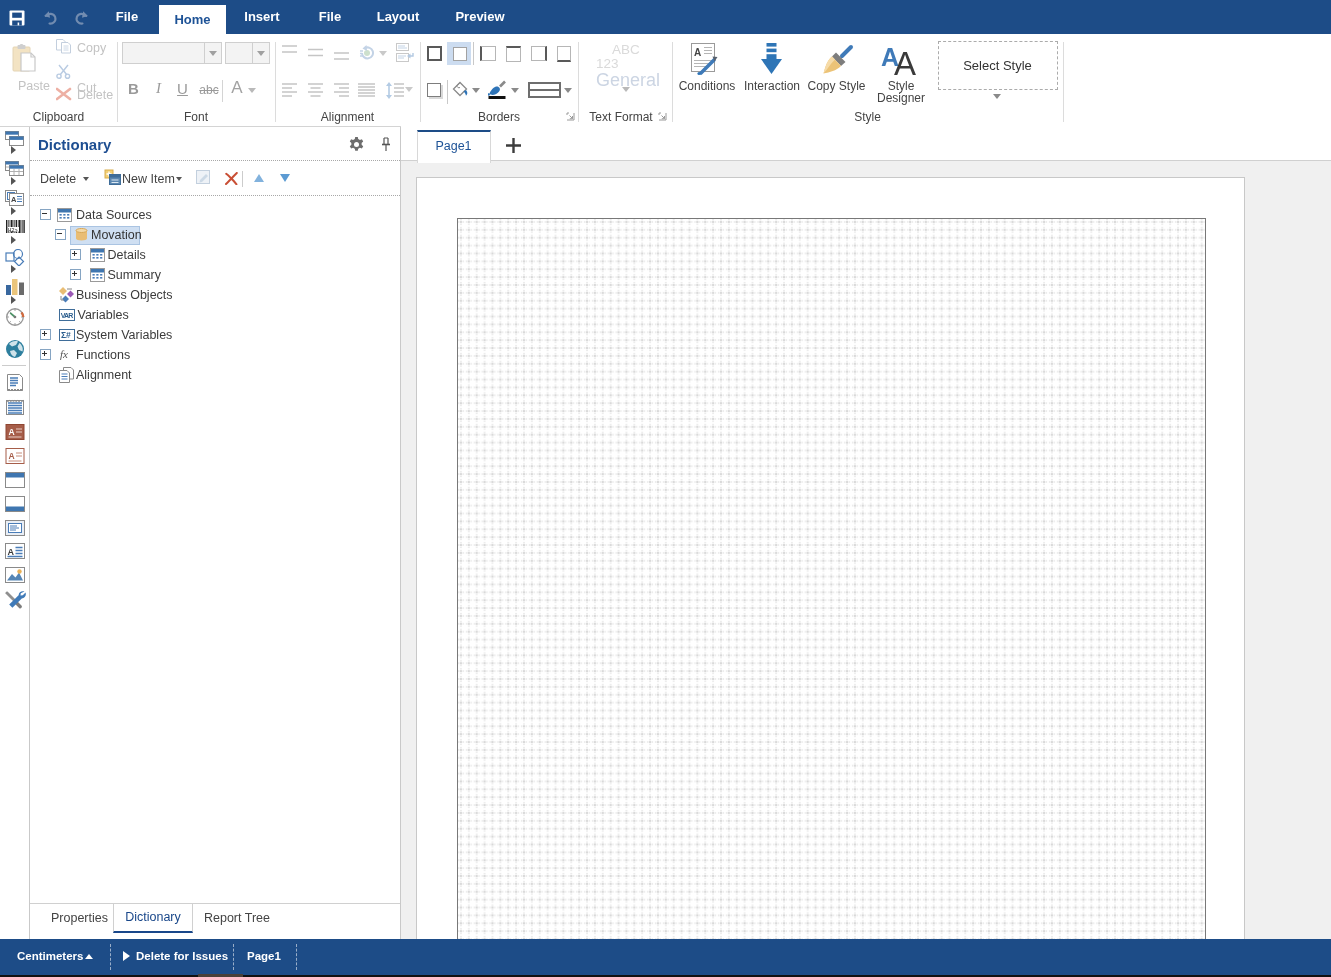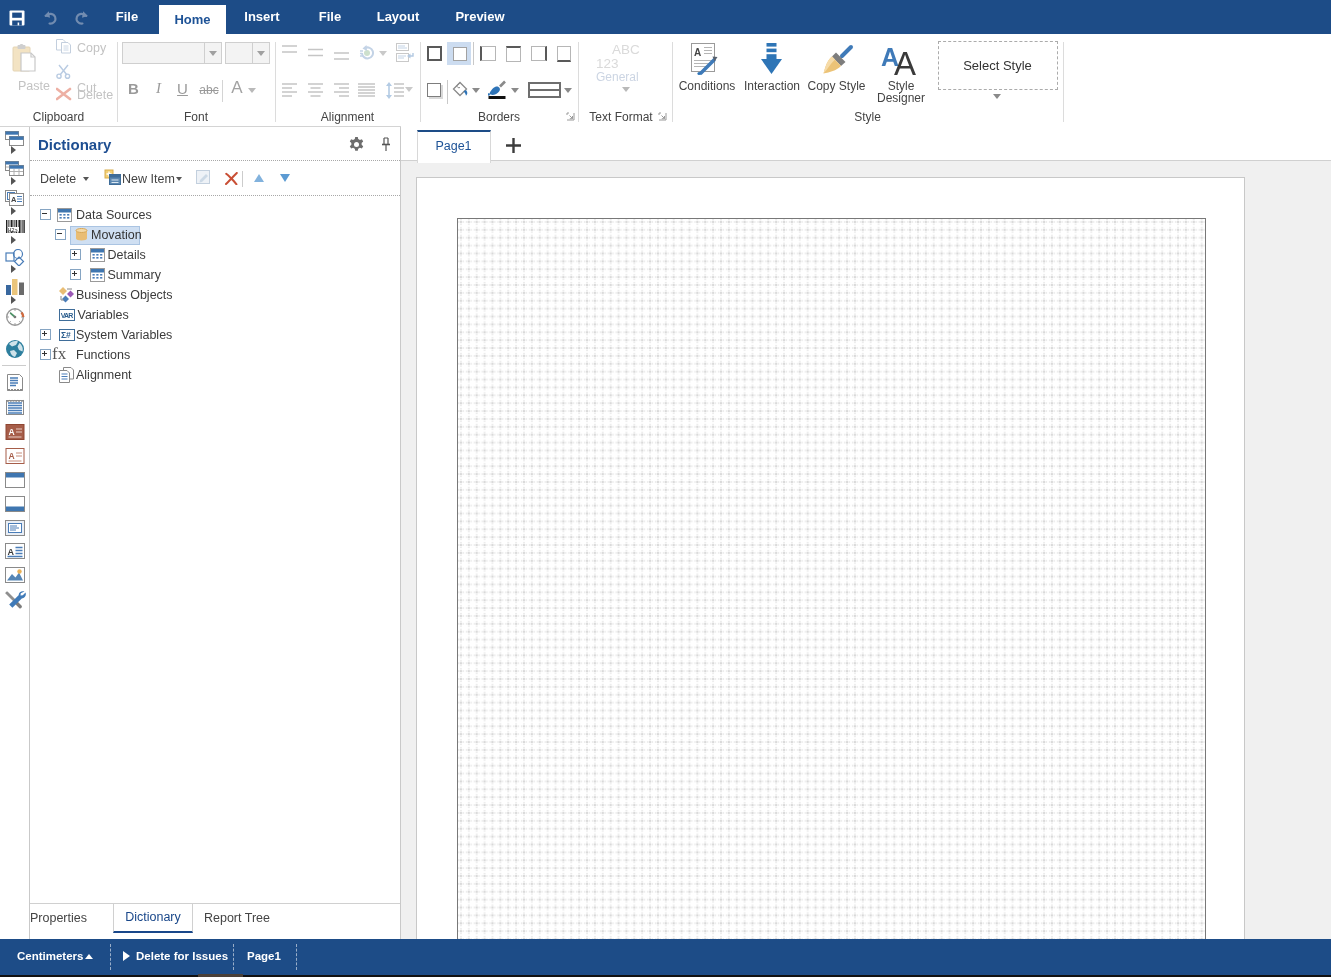--- a/index.html
+++ b/index.html
@@ -212,21 +212,21 @@
     <div class="abs" style="left:528px;top:48px;width:29px;height:12px;border:2px solid #6e6e6e"></div>
     <div class="abs" style="left:530px;top:54.5px;width:29px;height:2px;background:#6e6e6e"></div>
     <div class="dna" style="left:564px;top:54px;border-top-color:#8a8a8a"></div>
     <svg class="abs" style="left:566px;top:78px" width="9" height="9" viewBox="0 0 9 9">
       <path d="M1 3 v-2 h2 M8 1 v7 h-7" fill="none" stroke="#9a9a9a"></path>
       <path d="M3.5 3.5 l3 3 M6.5 4 v2.7 h-2.7" fill="none" stroke="#9a9a9a"></path>
     </svg>
 
     <div class="abs" style="left:596px;top:8px;width:60px;text-align:center;font-size:13.5px;color:#dadada">ABC</div>
     <div class="abs" style="left:596px;top:22px;width:60px;font-size:13.5px;color:#dadada">123</div>
-    <div class="abs" style="left:596px;top:36px;width:60px;text-align:left;font-size:12px;color:#ccd5e3">General</div>
+    <div class="abs" style="left:596px;top:36px;width:60px;text-align:left;font-size:18px;color:#ccd5e3">General</div>
     <div class="dna" style="left:622px;top:53px;border-top-color:#b9b9b9"></div>
     <svg class="abs" style="left:658px;top:78px" width="9" height="9" viewBox="0 0 9 9">
       <path d="M1 3 v-2 h2 M8 1 v7 h-7" fill="none" stroke="#9a9a9a"></path>
       <path d="M3.5 3.5 l3 3 M6.5 4 v2.7 h-2.7" fill="none" stroke="#9a9a9a"></path>
     </svg>
 
     <svg class="abs" style="left:688px;top:8px" width="31" height="34" viewBox="0 0 31 34">
       <rect x="3.5" y="1.5" width="23" height="28" fill="#fff" stroke="#9a9a9a"></rect>
       <text x="6" y="14" font-family="Liberation Sans" font-size="10" font-weight="bold" fill="#444">A</text>
       <g stroke="#b5b5b5" stroke-width="1.2">
@@ -531,36 +531,36 @@
         <rect x="0.5" y="0.5" width="15" height="11" fill="#fff" stroke="#3f6d99"></rect>
         <text x="2" y="9" font-size="8.5" font-weight="bold" fill="#2d5f8f">Σ#</text>
       </svg>
       <span class="abs" style="left:46px">System Variables</span>
     </div>
     <div class="trow" style="left:0;top:218px">
       <span class="pm plus" style="left:10px;top:4px">
           <i></i>
           <b></b>
         </span>
-      <div class="abs" style="left:22px;top:-1px;width:14px;font-family:'Liberation Serif',serif;font-size:17px;color:#555">fx</div>
+      <div class="abs" style="left:30px;top:-1px;width:14px;font-family:'Liberation Serif',serif;font-style:italic;font-size:11px;color:#555">fx</div>
       <span class="abs" style="left:46px">Functions</span>
     </div>
     <div class="trow" style="left:0;top:238px">
       <svg class="abs" style="left:29px;top:1.5px" width="15" height="16" viewBox="0 0 15 16">
         <path d="M4.5 0.5 h7.5 l2.5 2.5 v9 h-10 z" fill="#fff" stroke="#8a8a8a"></path>
         <path d="M0.5 3.5 h7.5 l2.5 2.5 v9.5 h-10 z" fill="#fff" stroke="#8a8a8a"></path>
         <g stroke="#4a7db8" stroke-width="1.2">
             <path d="M2.5 7 h6 M2.5 9.5 h6 M2.5 12 h6"></path>
           </g>
       </svg>
       <span class="abs" style="left:46px">Alignment</span>
     </div>
 
     <div class="abs" style="left:0;top:776px;width:370px;height:30px;border-top:1px solid #d0d0d0">
-      <div class="abs" style="left:0;top:0;width:83px;height:29px;line-height:29px;text-align:left;font-size:12.5px;color:#444">Properties</div>
+      <div class="abs" style="left:8px;top:0;width:83px;height:29px;line-height:29px;text-align:center;font-size:12.5px;color:#444">Properties</div>
       <div class="abs" style="left:83px;top:0;width:78px;height:27px;line-height:27px;text-align:center;font-size:12.5px;color:#19478a;border-left:1px solid #d0d0d0;border-right:1px solid #d0d0d0;border-bottom:2.5px solid #19478a">Dictionary</div>
       <div class="abs" style="left:163px;top:0;width:88px;height:29px;line-height:29px;text-align:center;font-size:12.5px;color:#444">Report Tree</div>
     </div>
   </div>
   <div id="canvas">
     <div id="sheet"></div>
     <svg class="abs" style="left:55.5px;top:91.5px" width="749" height="722" viewBox="0 0 749 722">
       <defs>
         <pattern id="gp" width="7.88" height="7.88" patternUnits="userSpaceOnUse">
           <g fill="#c3c3c3">

